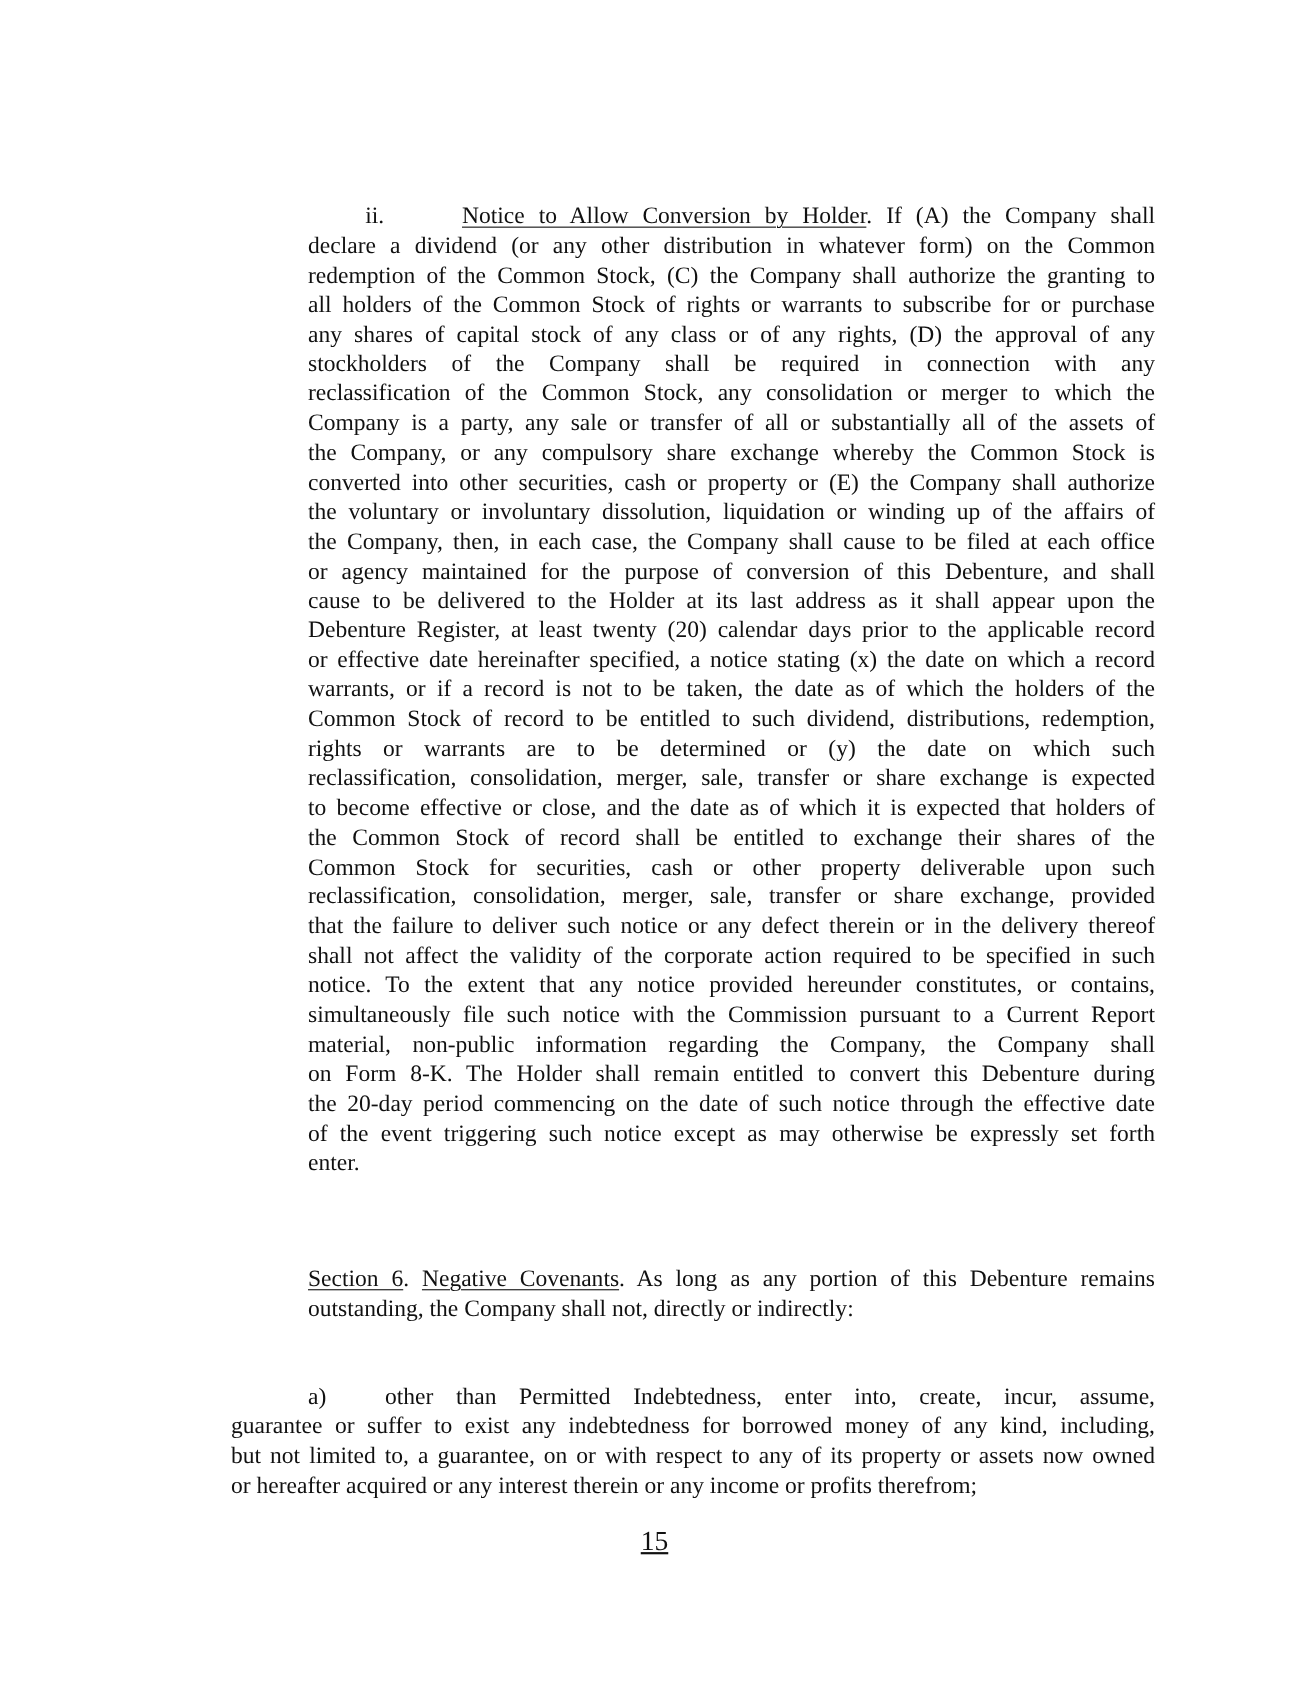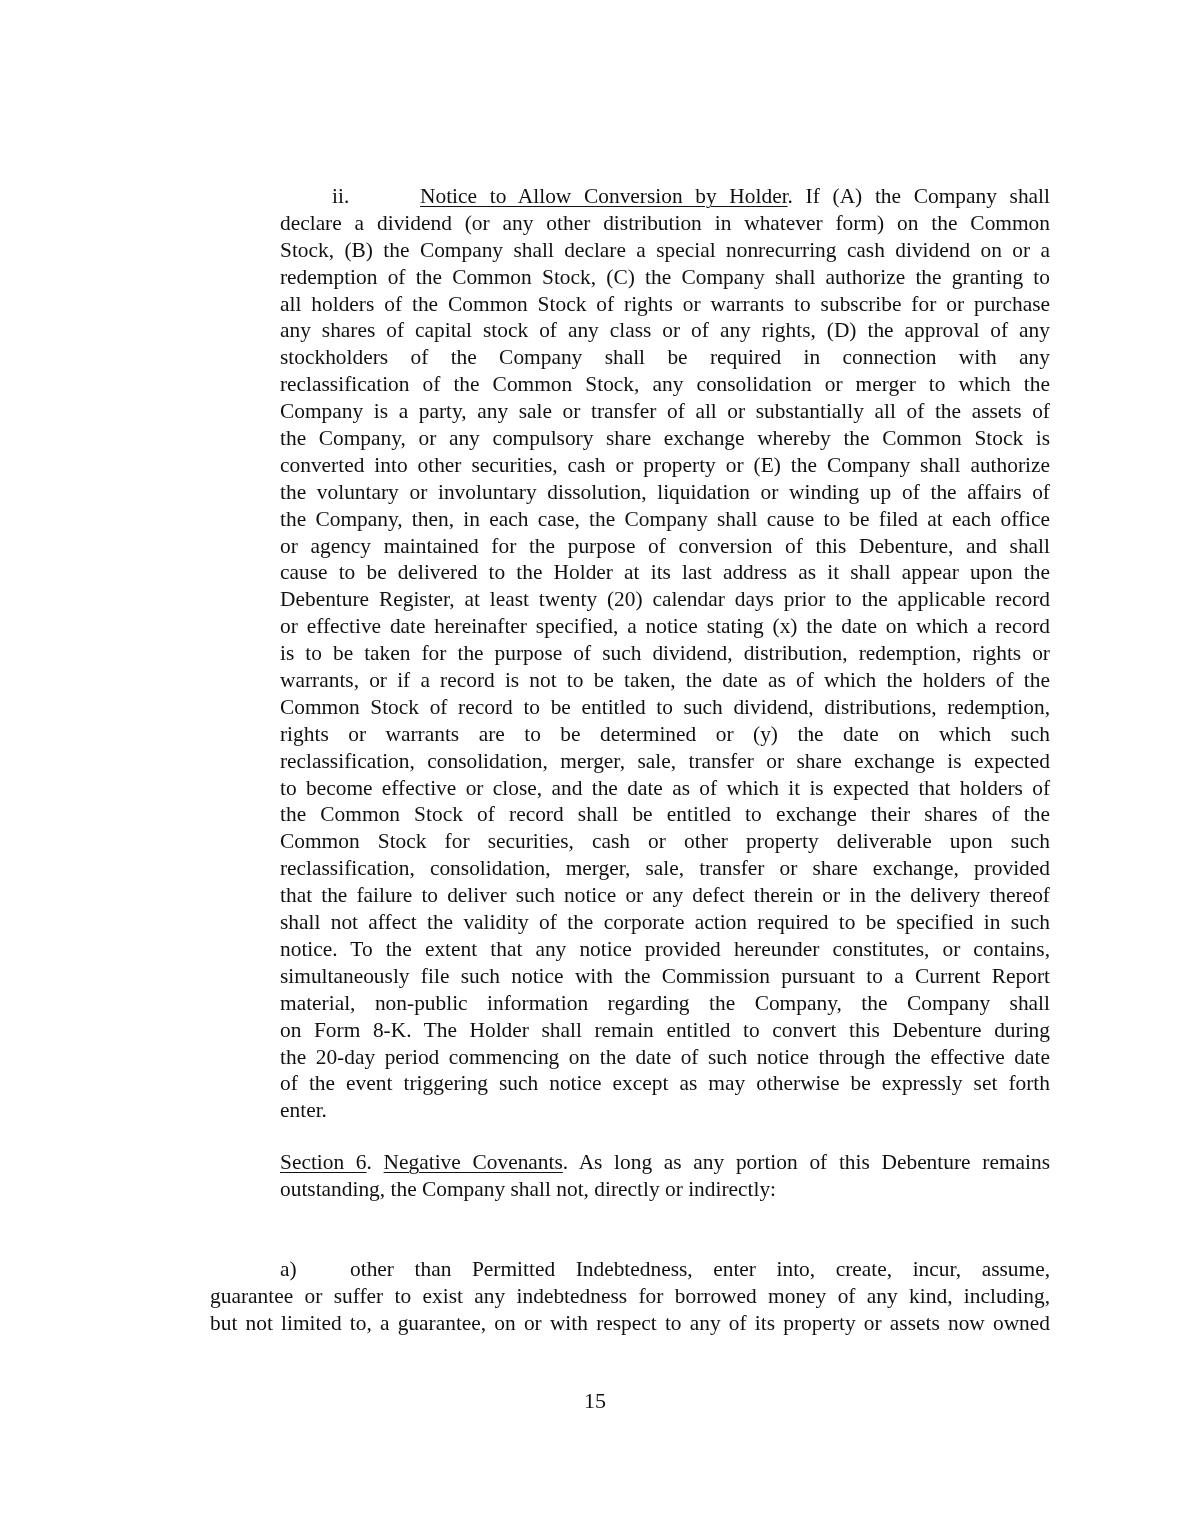--- a/index.html
+++ b/index.html
@@ -14,48 +14,46 @@
     font-size: 21.4px;
     line-height: 26.9px;
     text-align: justify;
   }
   .line { display: block; white-space: nowrap; text-align: justify; text-align-last: justify; height: 26.9px; }
   .line.last { text-align-last: left; }
   .u { text-decoration: underline; text-underline-offset: 3px; text-decoration-thickness: 1px; }
   #para-ii { left: 280px; top: 167px; width: 770px; }
   #sec6 { left: 280px; top: 1133px; width: 770px; }
   #item-a { left: 210px; top: 1240px; width: 840px; }
-  .page-number { position: absolute; left: 0; width: 1190px; top: 1372px; text-align: center; font-size: 22px; }
+  .page-number { position: absolute; left: 0; width: 1190px; top: 1372px; text-align: center; font-size: 25px; text-decoration: underline; }
   .lbl-ii { display: inline-block; width: 88px; padding-left: 52px; text-align-last: left; }
   .lbl-a { display: inline-block; width: 70px; padding-left: 70px; }
 </style>
 </head>
 <body>
 
 <div class="page">
 
   <div class="block" id="para-ii">
     <span class="line"><span class="lbl-ii">ii.</span><span class="u">Notice to Allow Conversion by Holder</span><span>.  If (A) the Company shall</span></span>
     <span class="line">declare a dividend (or any other distribution in whatever form) on the Common</span>
-    <span class="line">Stock, (B) the Company shall declare a special nonrecurring cash dividend on or a</span>
     <span class="line">redemption of the Common Stock, (C) the Company shall authorize the granting to</span>
     <span class="line">all holders of the Common Stock of rights or warrants to subscribe for or purchase</span>
     <span class="line">any shares of capital stock of any class or of any rights, (D) the approval of any</span>
     <span class="line">stockholders of the Company shall be required in connection with any</span>
     <span class="line">reclassification of the Common Stock, any consolidation or merger to which the</span>
     <span class="line">Company is a party, any sale or transfer of all or substantially all of the assets of</span>
     <span class="line">the Company, or any compulsory share exchange whereby the Common Stock is</span>
     <span class="line">converted into other securities, cash or property or (E) the Company shall authorize</span>
     <span class="line">the voluntary or involuntary dissolution, liquidation or winding up of the affairs of</span>
     <span class="line">the Company, then, in each case, the Company shall cause to be filed at each office</span>
     <span class="line">or agency maintained for the purpose of conversion of this Debenture, and shall</span>
     <span class="line">cause to be delivered to the Holder at its last address as it shall appear upon the</span>
     <span class="line">Debenture Register, at least twenty (20) calendar days prior to the applicable record</span>
     <span class="line">or effective date hereinafter specified, a notice stating (x) the date on which a record</span>
-    <span class="line">is to be taken for the purpose of such dividend, distribution, redemption, rights or</span>
     <span class="line">warrants, or if a record is not to be taken, the date as of which the holders of the</span>
     <span class="line">Common Stock of record to be entitled to such dividend, distributions, redemption,</span>
     <span class="line">rights or warrants are to be determined or (y) the date on which such</span>
     <span class="line">reclassification, consolidation, merger, sale, transfer or share exchange is expected</span>
     <span class="line">to become effective or close, and the date as of which it is expected that holders of</span>
     <span class="line">the Common Stock of record shall be entitled to exchange their shares of the</span>
     <span class="line">Common Stock for securities, cash or other property deliverable upon such</span>
     <span class="line">reclassification, consolidation, merger, sale, transfer or share exchange, provided</span>
     <span class="line">that the failure to deliver such notice or any defect therein or in the delivery thereof</span>
     <span class="line">shall not affect the validity of the corporate action required to be specified in such</span>
@@ -70,16 +68,17 @@
 
   <div class="block" id="sec6">
     <span class="line"><span class="u">Section 6</span><span>.  </span><span class="u">Negative Covenants</span><span>. As long as any portion of this Debenture remains</span></span>
     <span class="line last">outstanding, the Company shall not, directly or indirectly:</span>
   </div>
 
   <div class="block" id="item-a">
     <span class="line"><span class="lbl-a">a)</span><span>other than Permitted Indebtedness, enter into, create, incur, assume,</span></span>
     <span class="line">guarantee or suffer to exist any indebtedness for borrowed money of any kind, including,</span>
     <span class="line">but not limited to, a guarantee, on or with respect to any of its property or assets now owned</span>
+    <span class="line last">or hereafter acquired or any interest therein or any income or profits therefrom;</span>
   </div>
 
   <div class="page-number">15</div>
 </div>
 
 </body></html>

